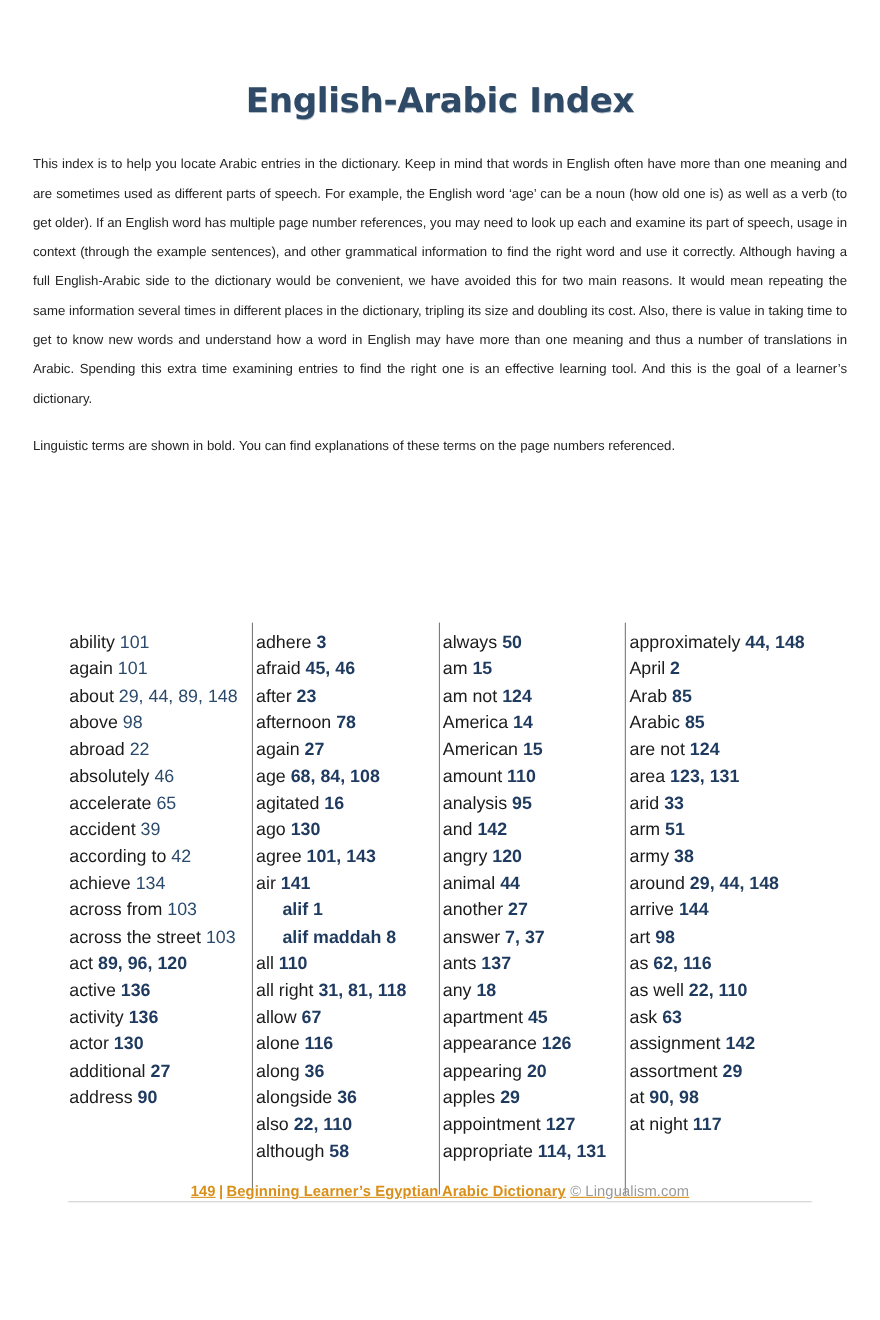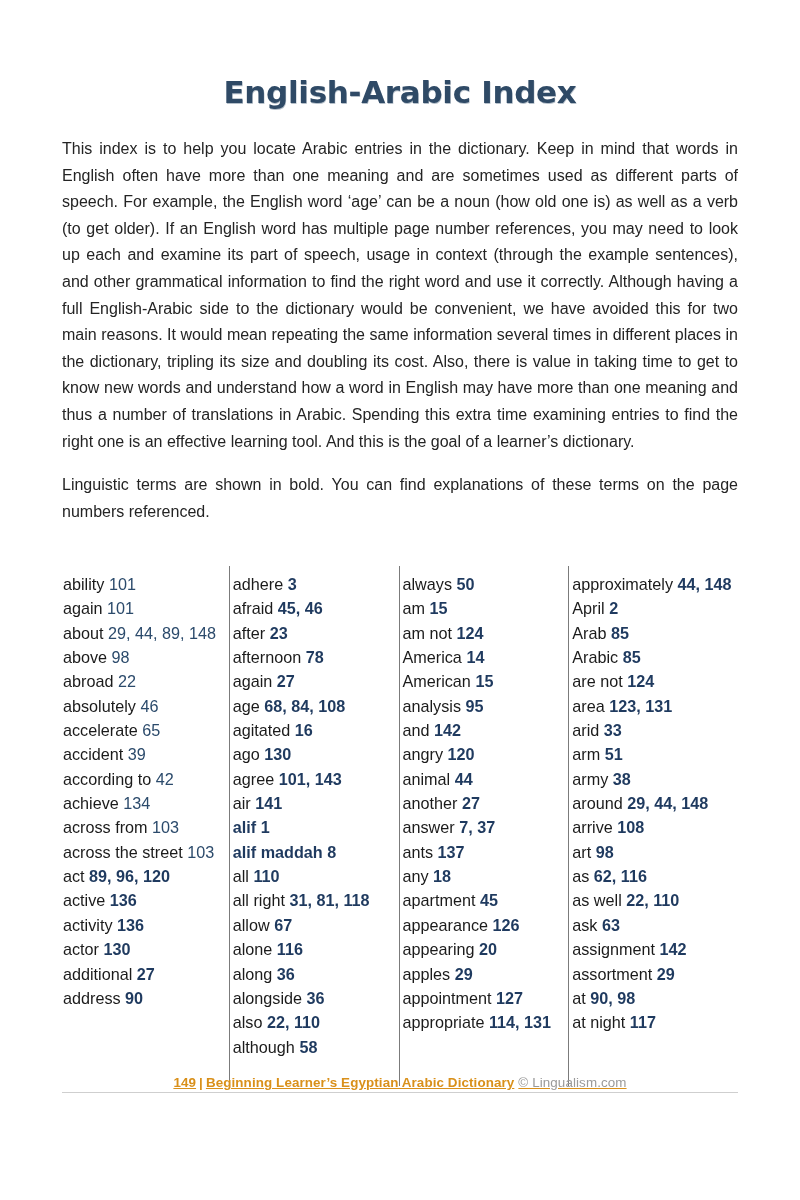--- a/index.html
+++ b/index.html
@@ -13,41 +13,41 @@
     font-family: "Liberation Sans", sans-serif;
     color: #1a1a1a;
     overflow: hidden;
   }
 
   .page {
     position: relative;
     width: 800px;
     height: 1179px;
     box-sizing: border-box;
-    padding: 0 62px;
+    padding: 0 30px;
   }
 
   
   .page-title {
     margin: 0;
     padding-top: 74px;
     text-align: center;
     font-family: "DejaVu Sans", sans-serif;
     font-size: 31px;
     font-weight: bold;
     letter-spacing: -0.3px;
     color: #2f4a66;
     text-shadow: 0.5px 0.5px 0 rgba(47,74,102,0.35);
   }
 
   
   .intro {
     margin: 0;
     padding-top: 26px;
-    font-size: 16px;
+    font-size: 12px;
     line-height: 26.6px;
     text-align: justify;
     color: #242424;
     font-weight: 300;
   }
   .intro + .intro {
     padding-top: 17px;
   }
 
   
@@ -91,20 +91,21 @@
     color: #1f3a5f;
     font-weight: bold;
   }
   .entry .pg.light {
     color: #2b4a6b;
     font-weight: 400;
   }
   .entry.term .hw {
     font-weight: bold;
     color: #1f3a5f;
+    margin-left: 24px;
   }
 
   
   .footer-rule {
     position: absolute;
     left: 62px;
     right: 62px;
     top: 1092px;
     height: 1px;
     background: #cfcfcf;
@@ -185,20 +186,21 @@
         <div class="entry"><span class="hw">alongside</span> <span class="pg">36</span></div>
         <div class="entry"><span class="hw">also</span> <span class="pg">22, 110</span></div>
         <div class="entry"><span class="hw">although</span> <span class="pg">58</span></div>
       </div>
     <div class="index-col">
         <div class="entry"><span class="hw">always</span> <span class="pg">50</span></div>
         <div class="entry"><span class="hw">am</span> <span class="pg">15</span></div>
         <div class="entry"><span class="hw">am not</span> <span class="pg">124</span></div>
         <div class="entry"><span class="hw">America</span> <span class="pg">14</span></div>
         <div class="entry"><span class="hw">American</span> <span class="pg">15</span></div>
+        <div class="entry"><span class="hw">amount</span> <span class="pg">110</span></div>
         <div class="entry"><span class="hw">analysis</span> <span class="pg">95</span></div>
         <div class="entry"><span class="hw">and</span> <span class="pg">142</span></div>
         <div class="entry"><span class="hw">angry</span> <span class="pg">120</span></div>
         <div class="entry"><span class="hw">animal</span> <span class="pg">44</span></div>
         <div class="entry"><span class="hw">another</span> <span class="pg">27</span></div>
         <div class="entry"><span class="hw">answer</span> <span class="pg">7, 37</span></div>
         <div class="entry"><span class="hw">ants</span> <span class="pg">137</span></div>
         <div class="entry"><span class="hw">any</span> <span class="pg">18</span></div>
         <div class="entry"><span class="hw">apartment</span> <span class="pg">45</span></div>
         <div class="entry"><span class="hw">appearance</span> <span class="pg">126</span></div>
@@ -211,21 +213,21 @@
         <div class="entry"><span class="hw">approximately</span> <span class="pg">44, 148</span></div>
         <div class="entry"><span class="hw">April</span> <span class="pg">2</span></div>
         <div class="entry"><span class="hw">Arab</span> <span class="pg">85</span></div>
         <div class="entry"><span class="hw">Arabic</span> <span class="pg">85</span></div>
         <div class="entry"><span class="hw">are not</span> <span class="pg">124</span></div>
         <div class="entry"><span class="hw">area</span> <span class="pg">123, 131</span></div>
         <div class="entry"><span class="hw">arid</span> <span class="pg">33</span></div>
         <div class="entry"><span class="hw">arm</span> <span class="pg">51</span></div>
         <div class="entry"><span class="hw">army</span> <span class="pg">38</span></div>
         <div class="entry"><span class="hw">around</span> <span class="pg">29, 44, 148</span></div>
-        <div class="entry"><span class="hw">arrive</span> <span class="pg">108</span></div>
+        <div class="entry"><span class="hw">arrive</span> <span class="pg">144</span></div>
         <div class="entry"><span class="hw">art</span> <span class="pg">98</span></div>
         <div class="entry"><span class="hw">as</span> <span class="pg">62, 116</span></div>
         <div class="entry"><span class="hw">as well</span> <span class="pg">22, 110</span></div>
         <div class="entry"><span class="hw">ask</span> <span class="pg">63</span></div>
         <div class="entry"><span class="hw">assignment</span> <span class="pg">142</span></div>
         <div class="entry"><span class="hw">assortment</span> <span class="pg">29</span></div>
         <div class="entry"><span class="hw">at</span> <span class="pg">90, 98</span></div>
         <div class="entry"><span class="hw">at night</span> <span class="pg">117</span></div>
       </div>
   </div>

